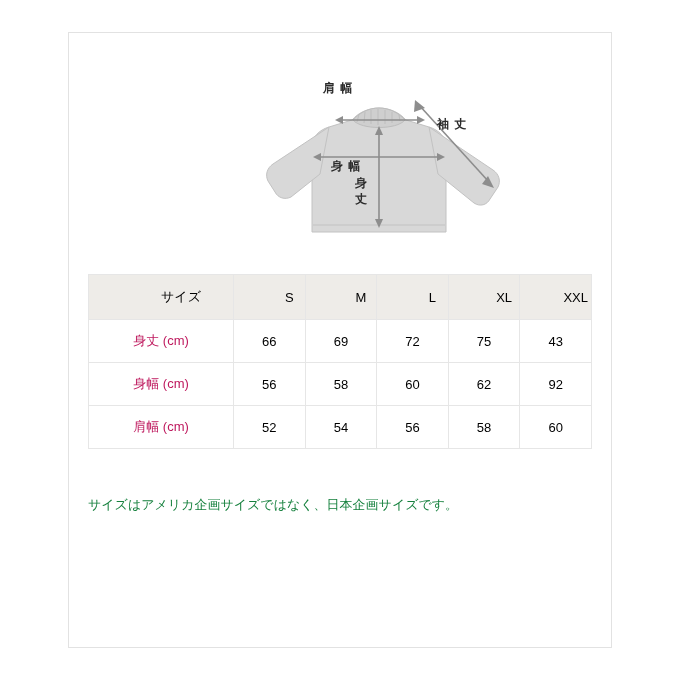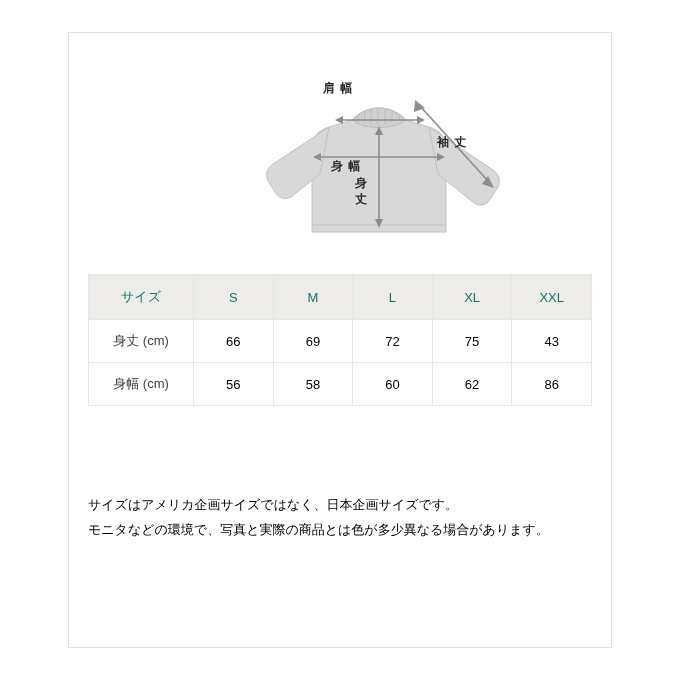--- a/index.html
+++ b/index.html
@@ -39,21 +39,21 @@
   .illus-label {
     position: absolute;
     font-size: 12px;
     color: #2b2b2b;
     letter-spacing: 1px;
     font-weight: bold;
     white-space: nowrap;
   }
   .lab-kata { left: 216px; top: 38px; }
   .lab-mihaba { left: 224px; top: 116px; }
-  .lab-sodetake { left: 330px; top: 92px; }
+  .lab-sodetake { left: 330px; top: 74px; }
   .lab-mitake { left: 248px; top: 133px; }
   .lab-mitake span { display: block; line-height: 16px; text-align: center; }
 
   
   table {
     position: absolute;
     left: 88px;
     top: 274px;
     width: 504px;
     border-collapse: collapse;
@@ -63,43 +63,44 @@
     border: 1px solid #e6e6e6;
     height: 42px;
     text-align: center;
     font-size: 13px;
     color: #000000;
     font-weight: normal;
     padding: 0;
   }
   thead th {
     background: #eeece8;
-    color: #0f766e;
+    color: #000000;
     height: 44px;
+    padding-left: 40px;
   }
   th.col-head, td.row-head {
     width: 104px;
   }
   td.row-head {
-    color: #404040;
+    color: #be185d;
   }
   td.val { width: 80px; }
 
   
   .notes {
     position: absolute;
     left: 88px;
     top: 496px;
     width: 510px;
   }
   .notes p {
     margin: 0 0 8px 0;
     font-size: 13px;
     line-height: 17px;
-    color: #000000;
+    color: #15803d;
   }
 </style>
 </head>
 <body>
 
 <div id="page">
 
   <div class="frame"></div>
 
   <div class="illus">
@@ -178,23 +179,30 @@
         <td class="val">72</td>
         <td class="val">75</td>
         <td class="val">43</td>
       </tr>
       <tr>
         <td class="row-head">身幅 (cm)</td>
         <td class="val">56</td>
         <td class="val">58</td>
         <td class="val">60</td>
         <td class="val">62</td>
-        <td class="val">86</td>
+        <td class="val">92</td>
+      </tr>
+      <tr>
+        <td class="row-head">肩幅 (cm)</td>
+        <td class="val">52</td>
+        <td class="val">54</td>
+        <td class="val">56</td>
+        <td class="val">58</td>
+        <td class="val">60</td>
       </tr>
     </tbody>
   </table>
 
   <div class="notes">
     <p>サイズはアメリカ企画サイズではなく、日本企画サイズです。</p>
-    <p>モニタなどの環境で、写真と実際の商品とは色が多少異なる場合があります。</p>
   </div>
 
 </div>
 
 </body></html>

